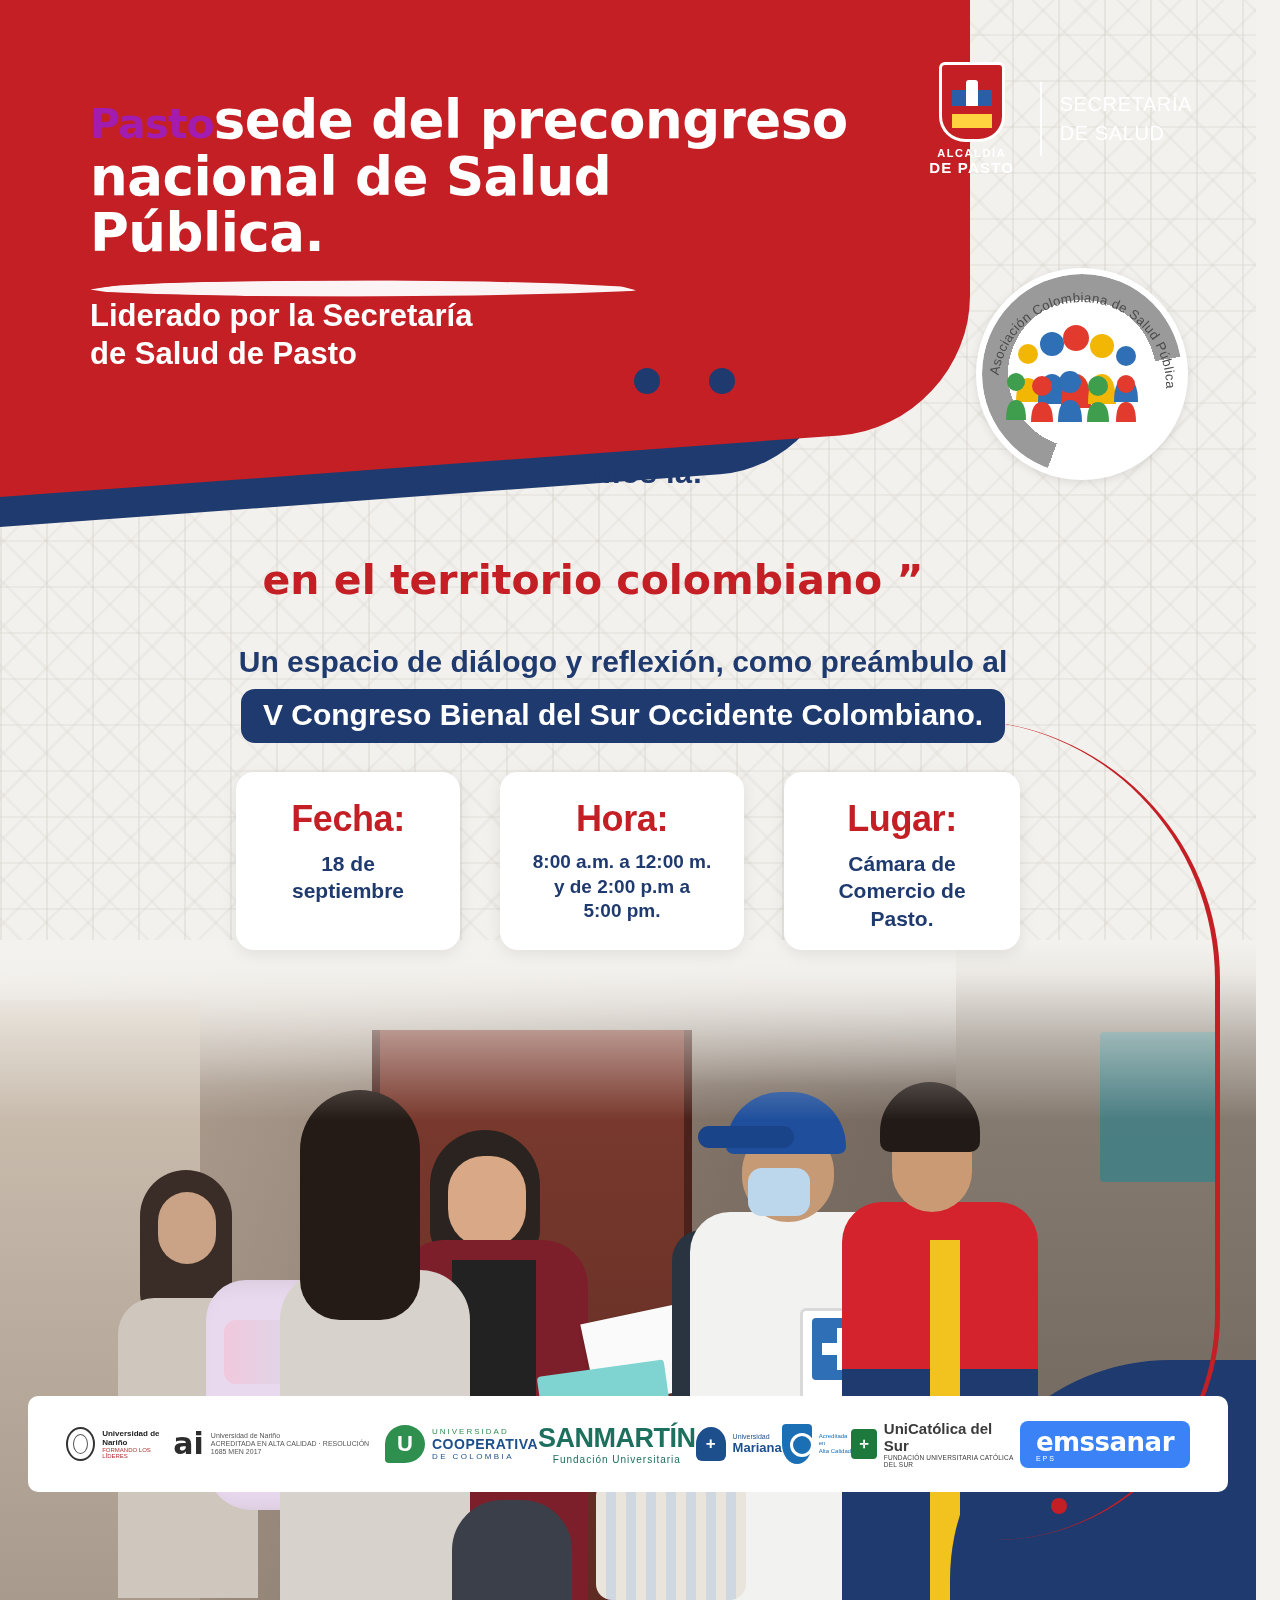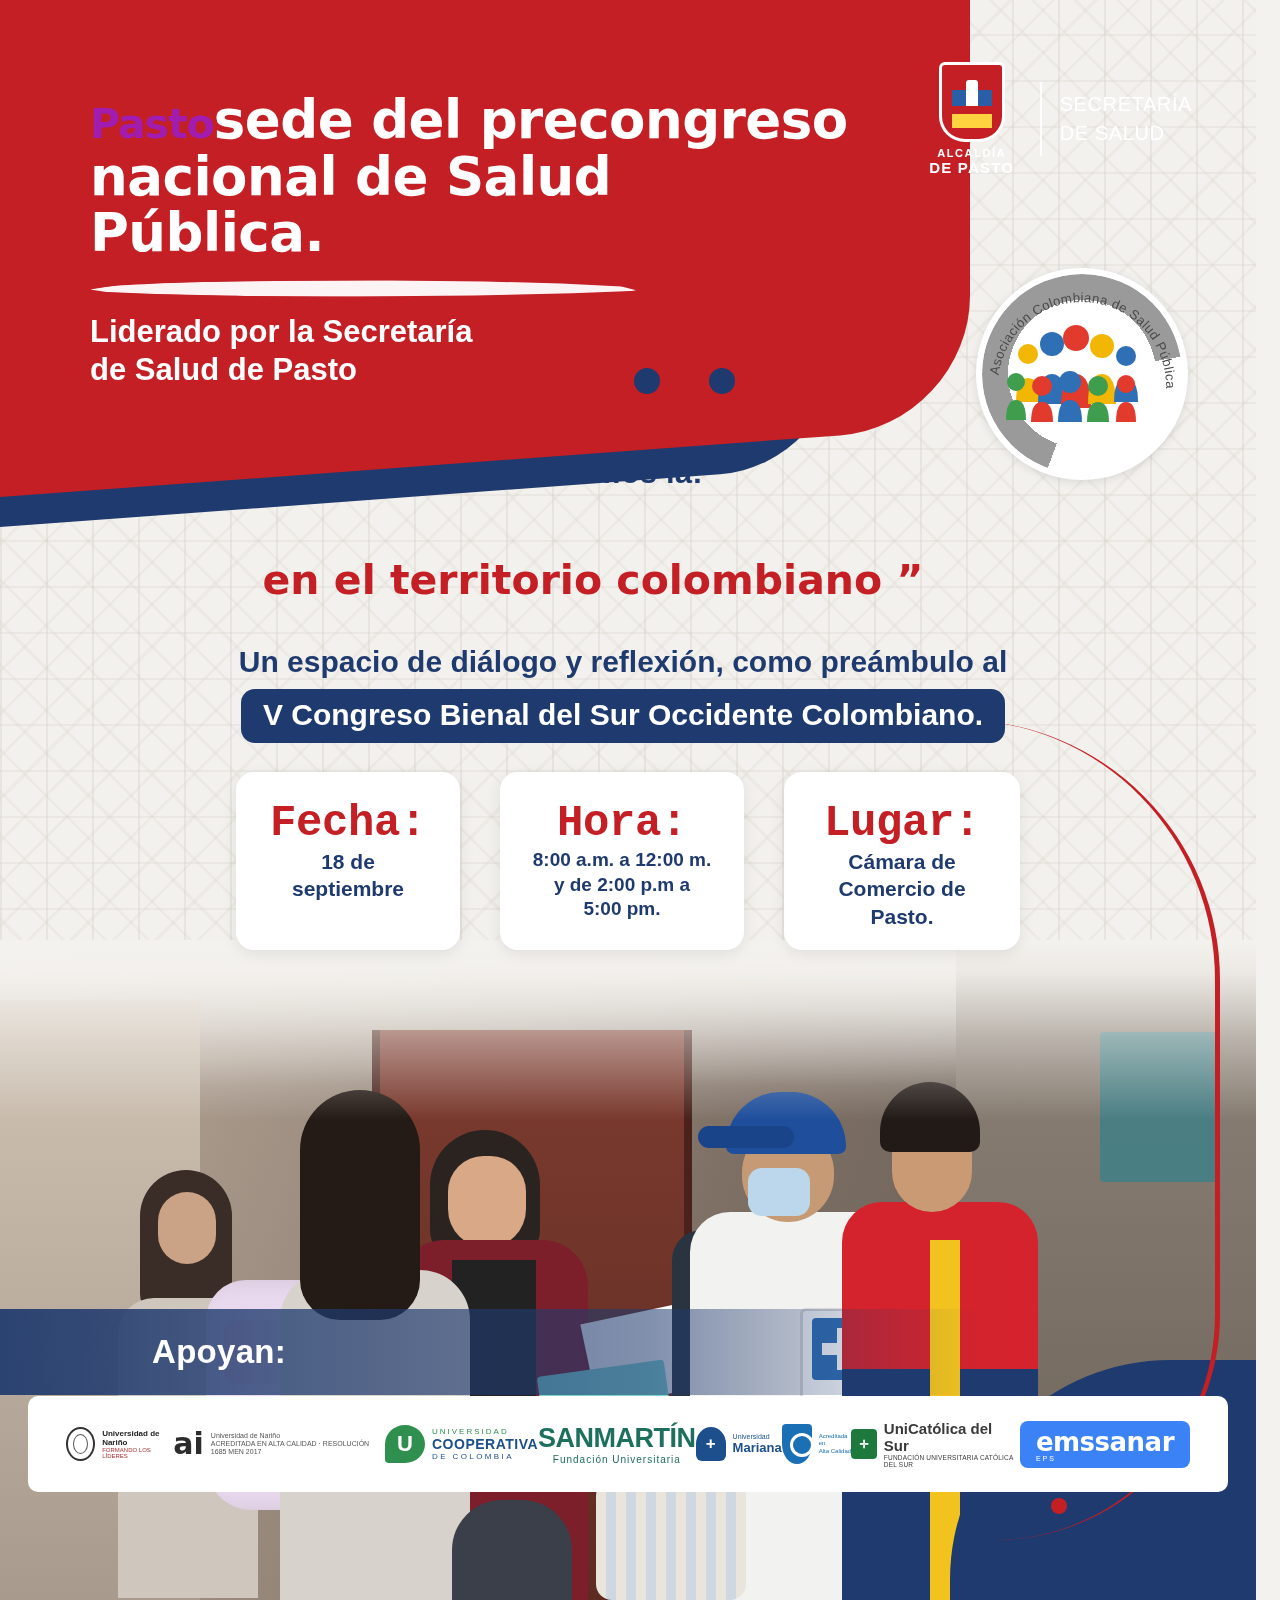--- a/index.html
+++ b/index.html
@@ -73,21 +73,20 @@
   }
   .brush {
     margin-top: 18px;
     width: 548px; height: 17px;
     background: #ffffff;
     border-radius: 50% 50% 40% 60% / 60% 55% 45% 40%;
     clip-path: polygon(0% 55%, 6% 25%, 18% 12%, 34% 5%, 55% 3%, 72% 8%, 86% 20%, 97% 38%, 100% 62%, 88% 78%, 70% 90%, 48% 97%, 28% 94%, 12% 82%, 3% 70%);
     opacity: .95;
   }
   .subheadline {
-    margin-top: 16px;
     color: #ffffff;
     font-size: 31px;
     font-weight: 700;
     line-height: 1.22;
   }
 
   
   .dot {
     position: absolute; z-index: 6;
     width: 26px; height: 26px; border-radius: 50%;
@@ -184,23 +183,23 @@
   .card {
     background: #ffffff; border-radius: 18px;
     box-shadow: 0 4px 16px rgba(0,0,0,.08);
     text-align: center;
     padding: 26px 18px 28px;
   }
   .card.c1 { width: 224px; height: 178px; }
   .card.c2 { width: 244px; height: 178px; }
   .card.c3 { width: 236px; height: 178px; }
   .card-title {
-    color: #c31f25; font-weight: 900; font-size: 44px; letter-spacing: -.4px;
-    font-family: Liberation Mono, monospace;
-    margin-bottom: 0;
+    color: #c31f25; font-weight: 900; font-size: 36px; letter-spacing: -.4px;
+    font-family: Liberation Sans, sans-serif;
+    margin-bottom: 10px;
   }
   .card-body { color: #1f3a6e; font-size: 21px; font-weight: 600; line-height: 1.3; }
   .card.c2 .card-body { font-size: 19px; }
 
   
   .photo {
     position: absolute; left: 0; bottom: 0; width: 1256px; height: 660px;
     z-index: 3; overflow: hidden;
     background:
       linear-gradient(180deg, rgba(244,242,238,1) 0%, rgba(244,242,238,.55) 9%, rgba(244,242,238,0) 22%),
@@ -475,23 +474,20 @@
     <div class="card c3">
       <div class="card-title">Lugar:</div>
       <div class="card-body">
         <div>Cámara de</div>
         <div>Comercio de</div>
         <div>Pasto.</div>
       </div>
     </div>
   </div>
 
-  <div class="apoyan-band">
-    <div class="apoyan-text">Apoyan:</div>
-  </div>
 
   <div class="logos-strip">
 
     <div class="logo-item">
       <div class="lg-udenar-seal"></div>
       <div>
         <div class="lg-udenar-t1">Universidad de Nariño</div>
         <div class="lg-udenar-t2">FORMANDO LOS LÍDERES</div>
       </div>
     </div>

